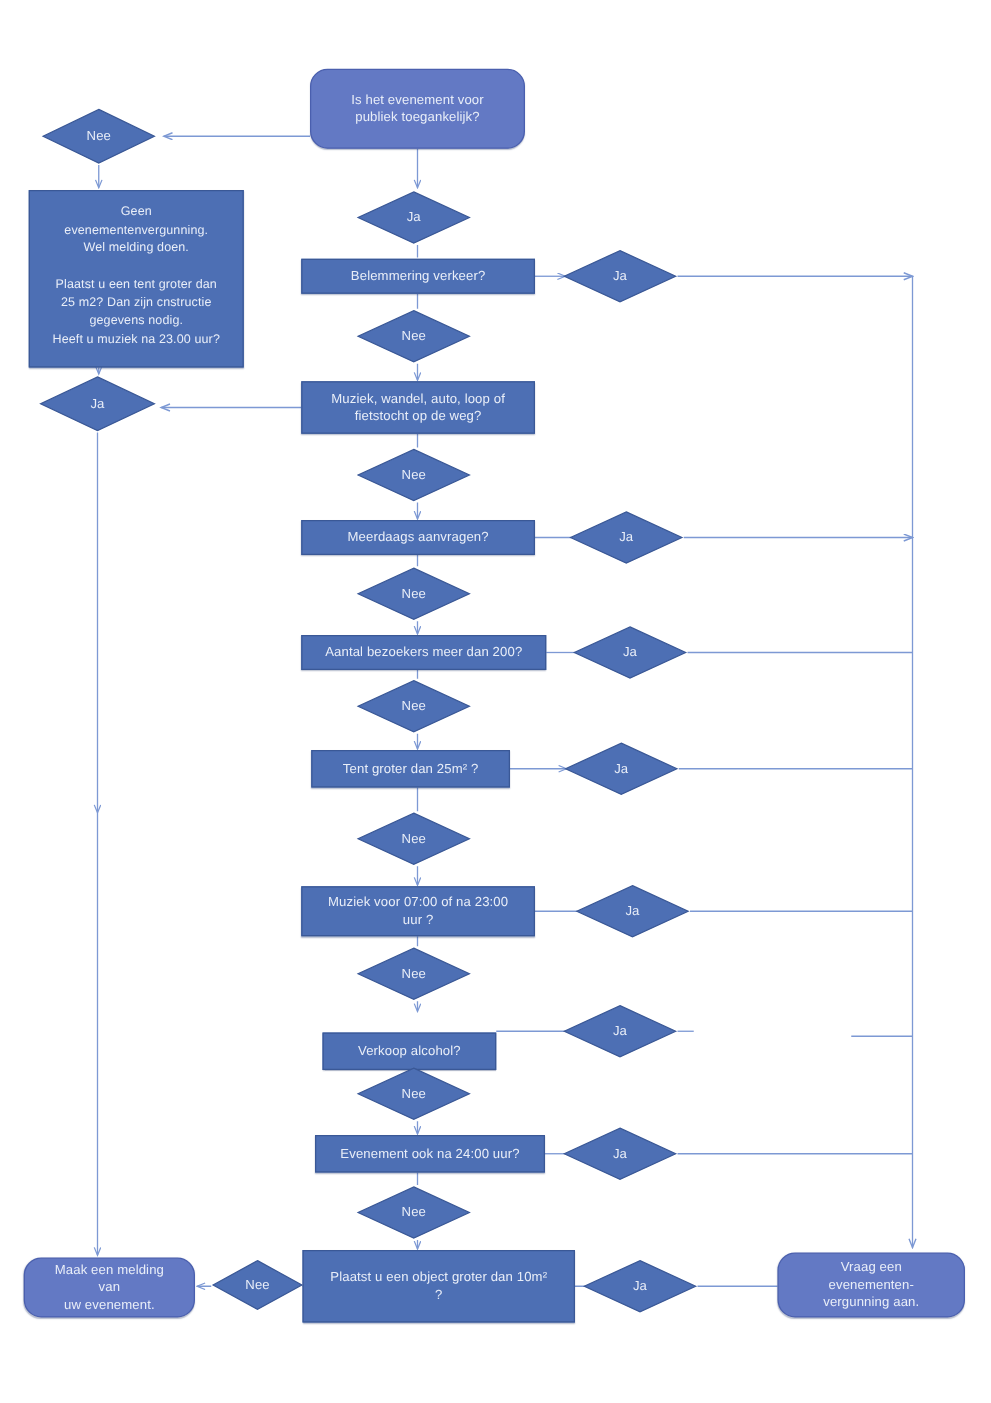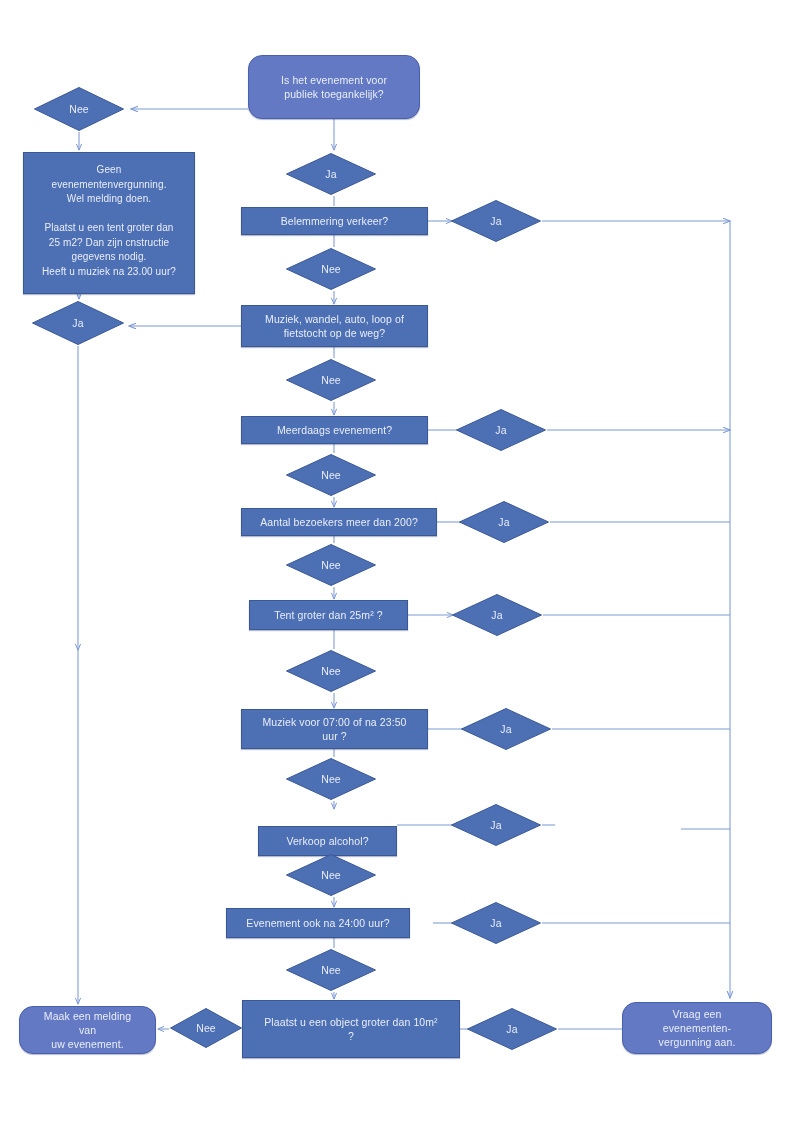--- a/index.html
+++ b/index.html
@@ -184,42 +184,42 @@
   <div class="node rect" style="left:241px;top:305px;width:187px;height:42px;">
     <span class="lbl">Muziek, wandel, auto, loop of
 fietstocht op de weg?</span>
   </div>
 
   <div class="node rect" style="left:241px;top:207px;width:187px;height:28px;">
     <span class="lbl">Belemmering verkeer?</span>
   </div>
 
   <div class="node rect" style="left:241px;top:416px;width:187px;height:28px;">
-    <span class="lbl">Meerdaags evenement?</span>
+    <span class="lbl">Meerdaags aanvragen?</span>
   </div>
 
   <div class="node rect" style="left:241px;top:508px;width:196px;height:28px;">
     <span class="lbl">Aantal bezoekers meer dan 200?</span>
   </div>
 
   <div class="node rect" style="left:249px;top:600px;width:159px;height:30px;">
     <span class="lbl">Tent groter dan  25m² ?</span>
   </div>
 
   <div class="node rect" style="left:241px;top:709px;width:187px;height:40px;">
-    <span class="lbl">Muziek voor 07:00 of na 23:50
+    <span class="lbl">Muziek voor 07:00 of na 23:00
 uur ?</span>
   </div>
 
   <div class="node rect" style="left:258px;top:810px;width:139px;height:30px;margin-top:16px;">
     <span class="lbl">Verkoop alcohol?</span>
   </div>
 
 
-  <div class="node rect" style="left:226px;top:908px;width:184px;height:30px;">
+  <div class="node rect" style="left:252px;top:908px;width:184px;height:30px;">
     <span class="lbl">Evenement ook na 24:00 uur?</span>
   </div>
 
   <div class="node rect" style="left:242px;top:1000px;width:218px;height:58px;">
     <span class="lbl">Plaatst u een object groter dan 10m² ?</span>
   </div>
 
   <div class="node round" style="left:19px;top:1006px;width:137px;height:48px;">
     <span class="lbl">Maak een melding van
 uw evenement.</span>

